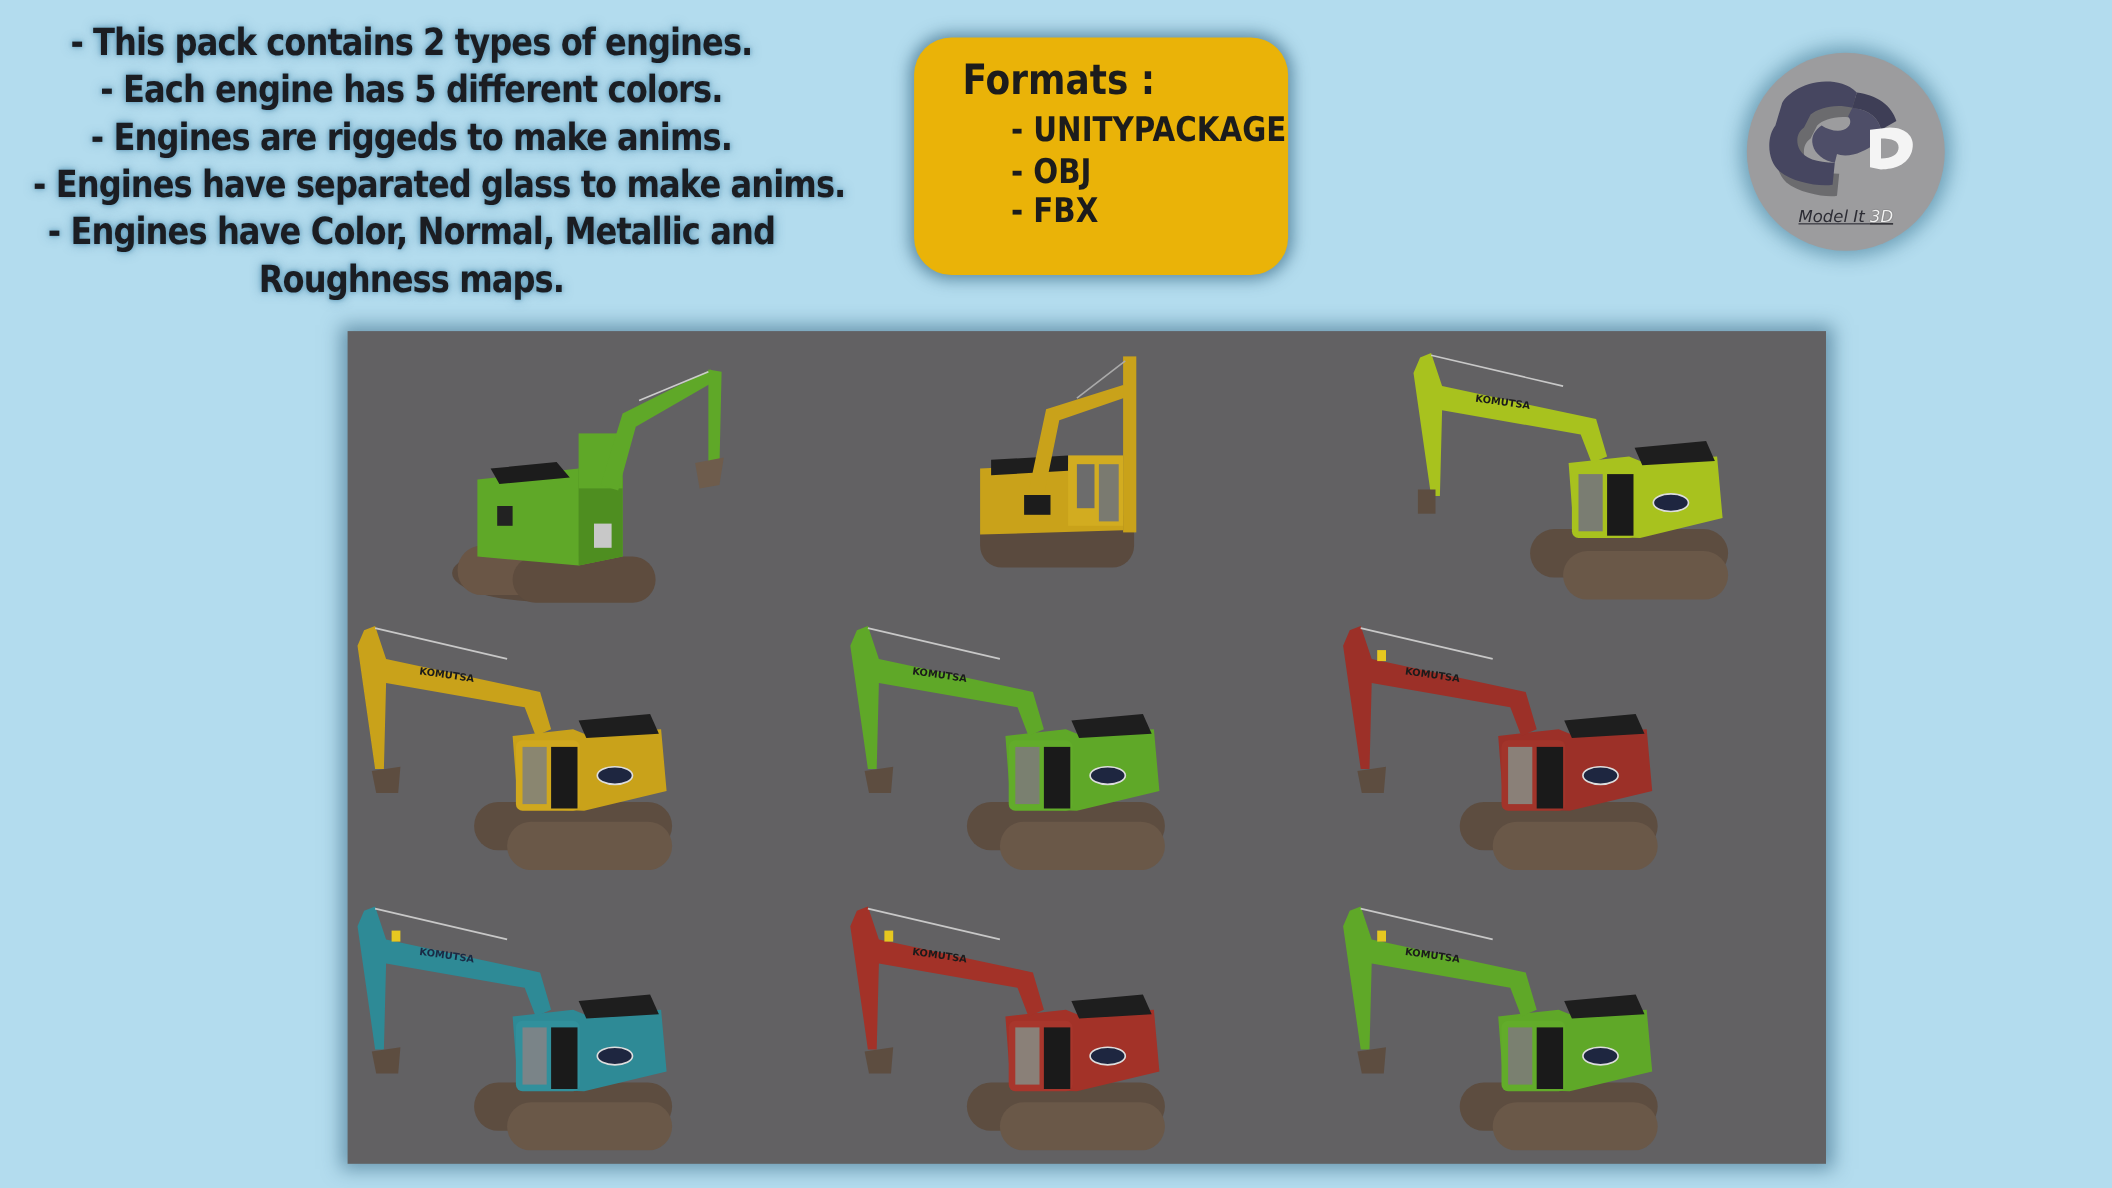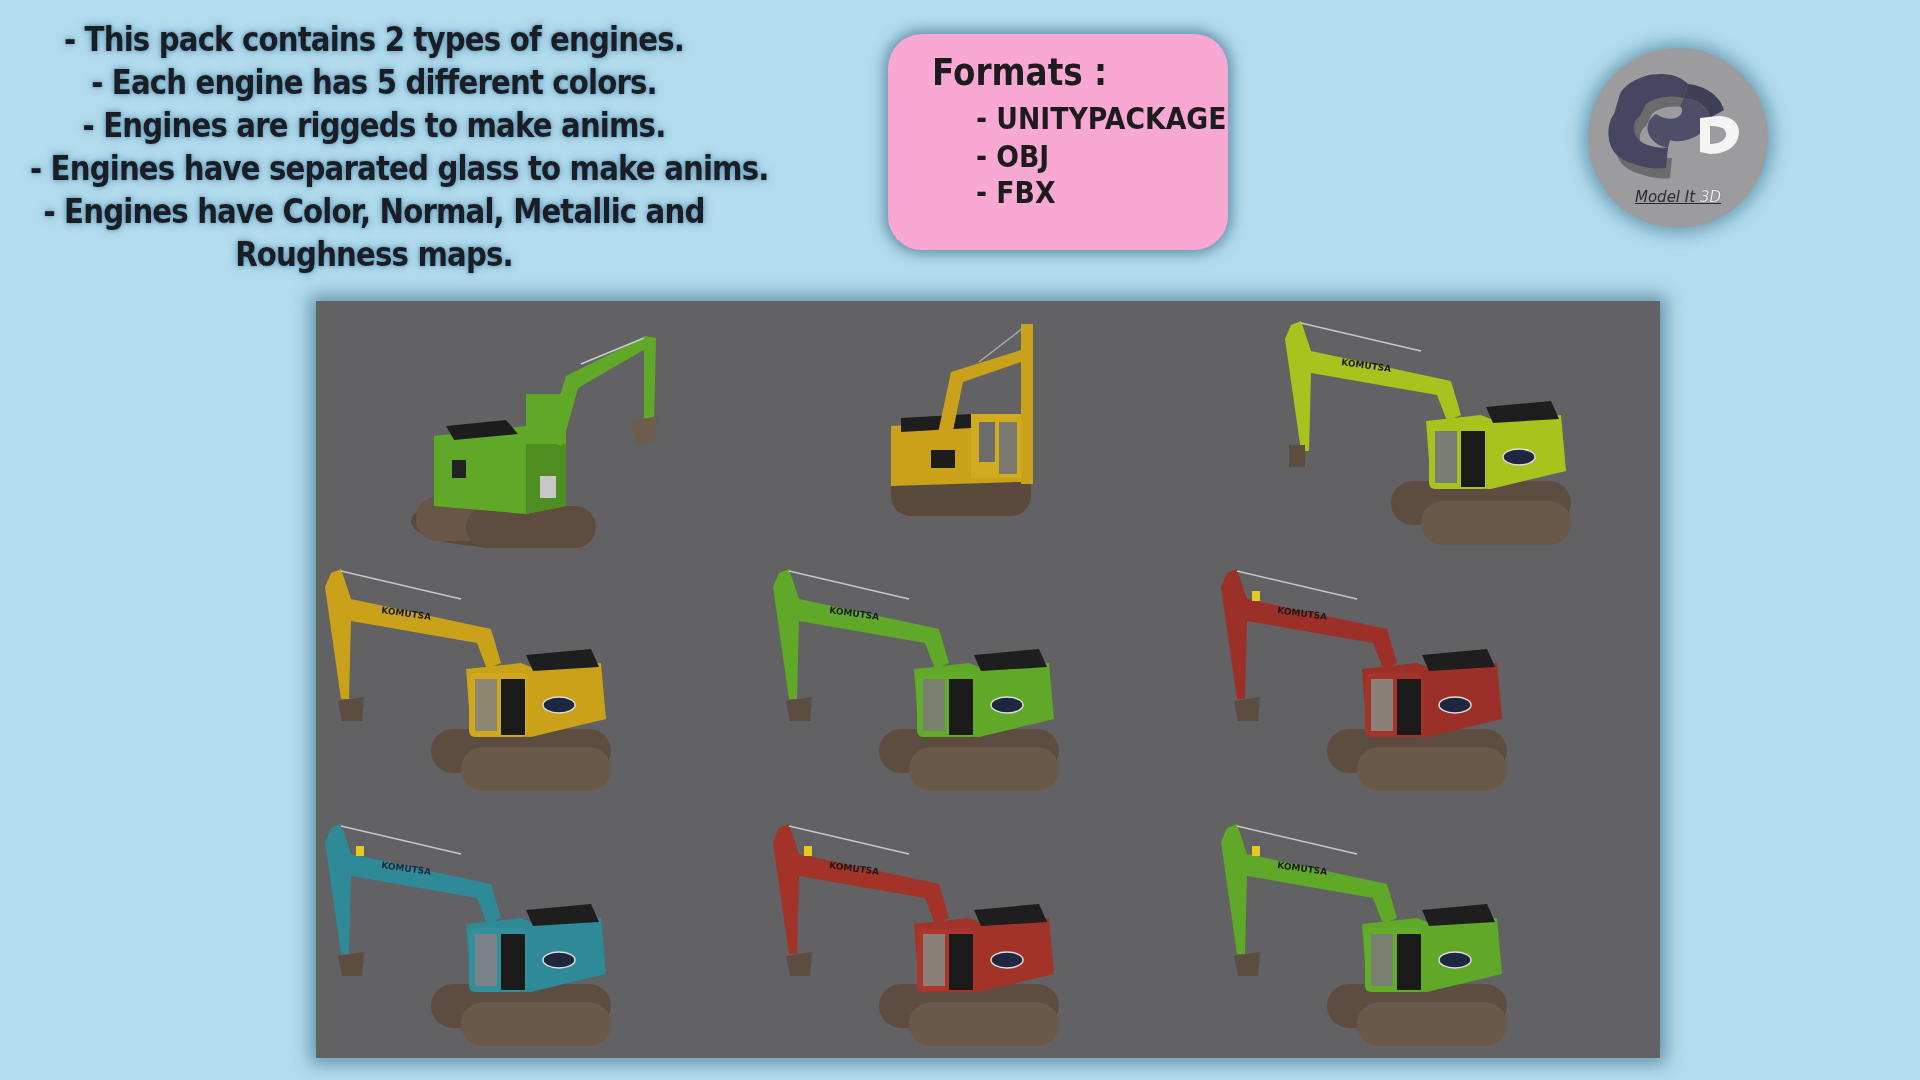--- a/index.html
+++ b/index.html
@@ -11,22 +11,22 @@
   .features {
     position:absolute; left:30px; top:18px; width:800px;
     font-family:"DejaVu Sans", sans-serif; font-weight:bold;
     font-size:34px; line-height:43px; color:#1b1d22;
     letter-spacing:-1px;
     text-shadow: 0 0 10px rgba(40,110,150,0.55), 0 0 4px rgba(40,110,150,0.5);
     text-align: center;
   }
   .features div { white-space:nowrap; transform:scaleX(0.86); transform-origin:left center; }
   .formats {
-    position:absolute; left:888px; top:34px; width:340px; height:216px;
-    background:#f9a8d4; border-radius:34px;
+    position:absolute; left:831px; top:34px; width:340px; height:216px;
+    background:#eab308; border-radius:34px;
     box-shadow: 0 0 14px 4px rgba(30,80,110,0.55);
   }
   .formats .title {
     position:absolute; left:44px; top:16px;
     font-weight:bold; font-size:38px; color:#1c1c1c;
     transform:scaleX(0.86); transform-origin:left center; white-space:nowrap;
   }
   .formats .item {
     position:absolute; left:88px; font-weight:bold; font-size:31px; color:#1c1c1c;
     transform:scaleX(0.86); transform-origin:left center; white-space:nowrap;

